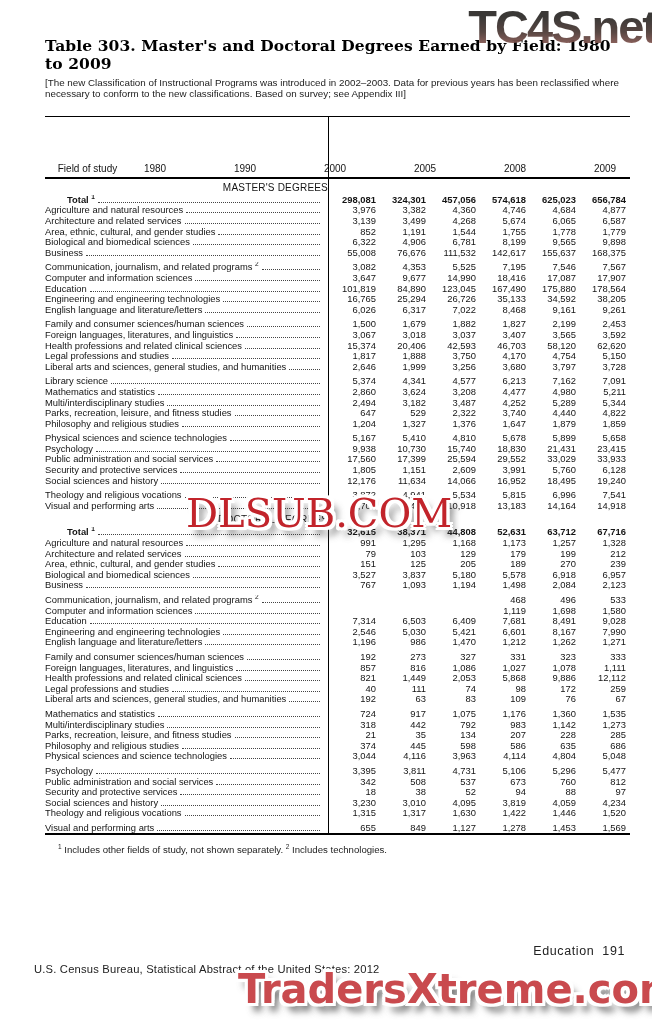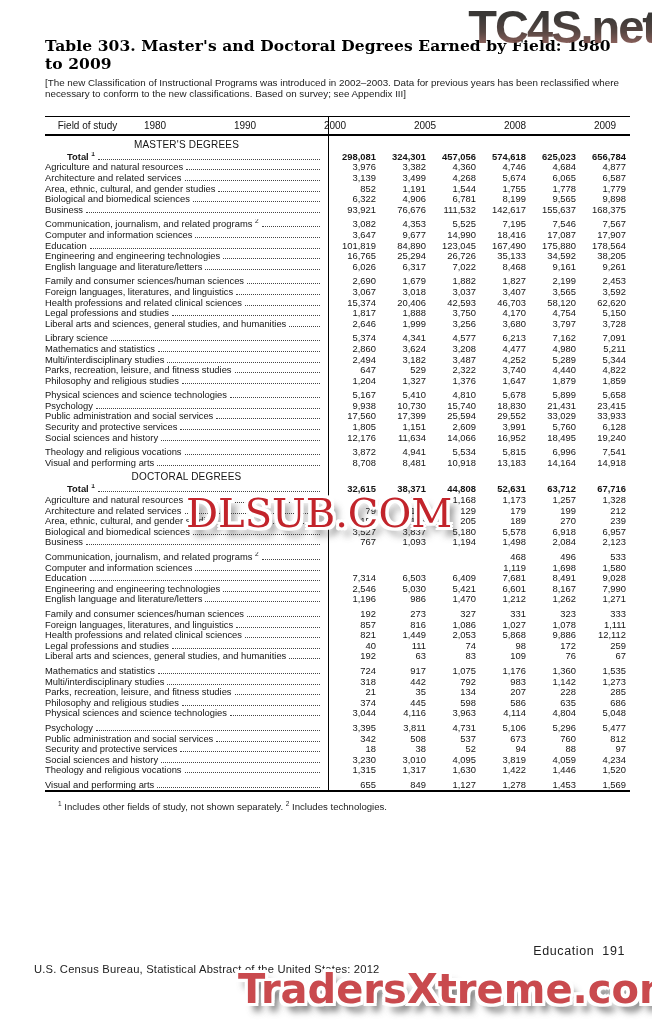--- a/index.html
+++ b/index.html
@@ -11,24 +11,24 @@
   }
   .content{position:absolute;left:45px;top:0;width:585px;}
   .title{
     margin:37px 0 0 0;font-family:"DejaVu Serif",serif;font-weight:bold;
     font-size:15.5px;line-height:18px;letter-spacing:.1px;color:#000;
   }
   .note{margin:4px 0 16px 0;font-size:9.8px;line-height:11.4px;color:#1c1c1c;width:575px;}
   
   .table-wrap{position:relative;margin-top:4px;border-top:1px solid #000;border-bottom:2px solid #000;}
   .vline{position:absolute;left:283px;top:0;bottom:0;width:1px;background:#000;}
-  .head-row{display:flex;align-items:center;height:17px;border-bottom:2px solid #000;font-size:10px;}
+  .head-row{display:flex;align-items:center;height:17px;border-bottom:2px solid #000;font-size:10px;margin-top:43px;}
   .stub-h{width:283px;text-align:center;}
   .year-h{width:50px;text-align:center;}
-  .section-hdr{width:283px;text-align:center;font-size:10px;padding:3px 0 2px 0;letter-spacing:.2px;}
+  .section-hdr{width:283px;text-align:right;font-size:10px;padding:3px 0 2px 0;letter-spacing:.2px;}
   .group{margin-top:0;}
   .group + .group{margin-top:4px;}
   .row{display:flex;align-items:baseline;height:10.6px;font-size:9.4px;line-height:10.6px;white-space:nowrap;}
   .row.bold{font-weight:bold;}
   .stub{width:283px;display:flex;align-items:baseline;box-sizing:border-box;padding-right:6px;overflow:hidden;}
   .stub.indent{padding-left:22px;}
   .lbl{flex:0 0 auto;}
   .lbl sup{font-size:6.5px;vertical-align:super;line-height:0;}
   .leader{flex:1 1 auto;border-bottom:1.5px dotted #444;margin:0 2px 2px 3px;min-width:6px;}
   .val{width:50px;text-align:right;box-sizing:border-box;padding-right:2px;}
@@ -151,21 +151,21 @@
               <div class="val">6,781</div>
               <div class="val">8,199</div>
               <div class="val">9,565</div>
               <div class="val">9,898</div>
             </div>
             <div class="row">
               <div class="stub">
                 <span class="lbl">Business</span>
                 <span class="leader"></span>
               </div>
-              <div class="val">93,921</div>
+              <div class="val">55,008</div>
               <div class="val">76,676</div>
               <div class="val">111,532</div>
               <div class="val">142,617</div>
               <div class="val">155,637</div>
               <div class="val">168,375</div>
             </div>
           </div>
           <div class="group">
             <div class="row">
               <div class="stub">
@@ -227,21 +227,21 @@
               <div class="val">9,161</div>
               <div class="val">9,261</div>
             </div>
           </div>
           <div class="group">
             <div class="row">
               <div class="stub">
                 <span class="lbl">Family and consumer sciences/human sciences</span>
                 <span class="leader"></span>
               </div>
-              <div class="val">2,690</div>
+              <div class="val">1,500</div>
               <div class="val">1,679</div>
               <div class="val">1,882</div>
               <div class="val">1,827</div>
               <div class="val">2,199</div>
               <div class="val">2,453</div>
             </div>
             <div class="row">
               <div class="stub">
                 <span class="lbl">Foreign languages, literatures, and linguistics</span>
                 <span class="leader"></span>

